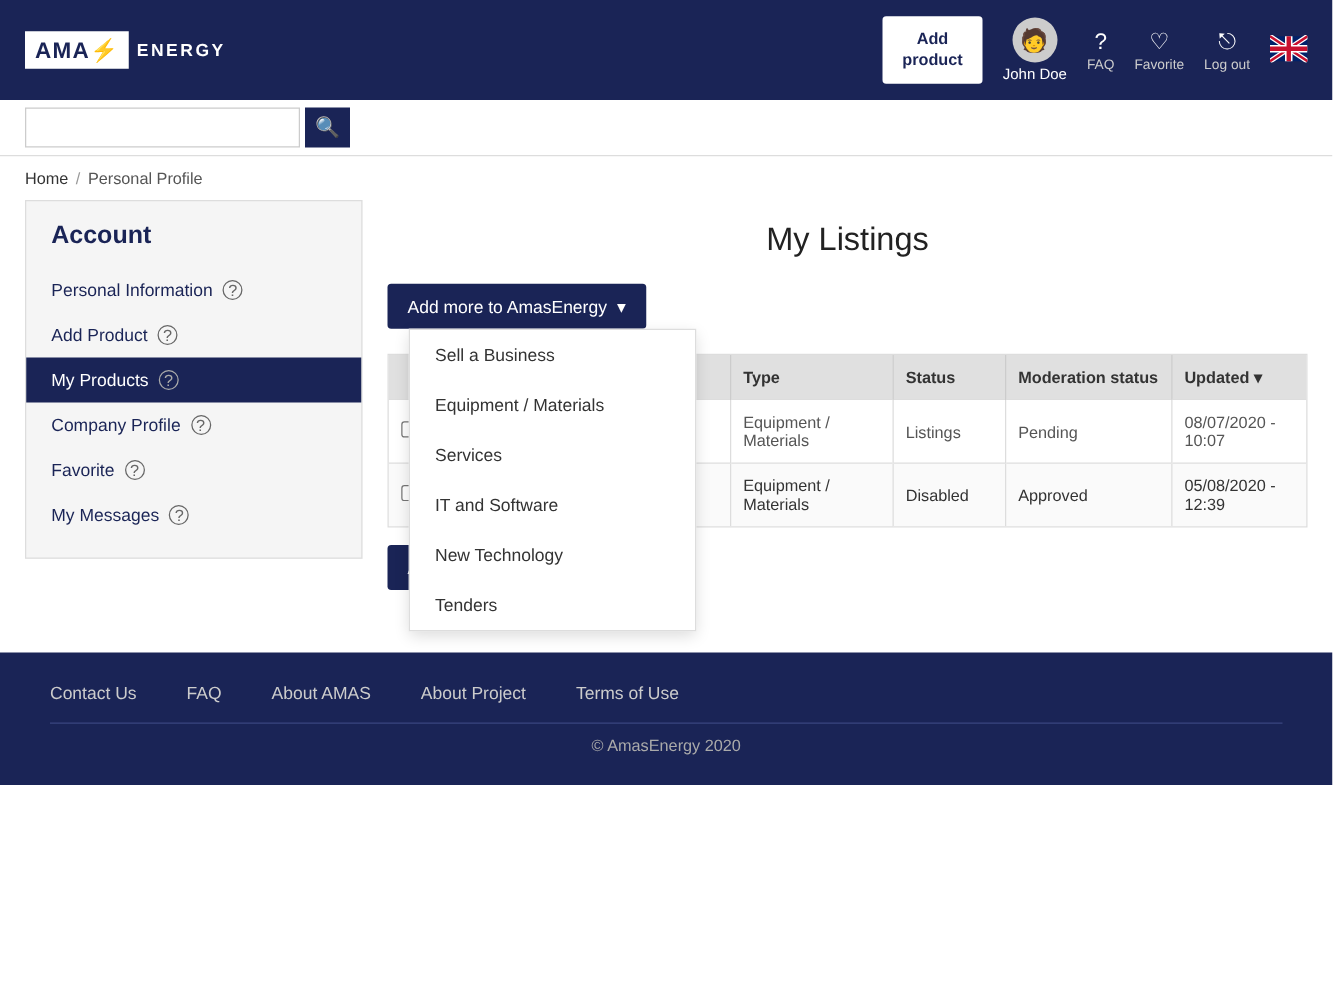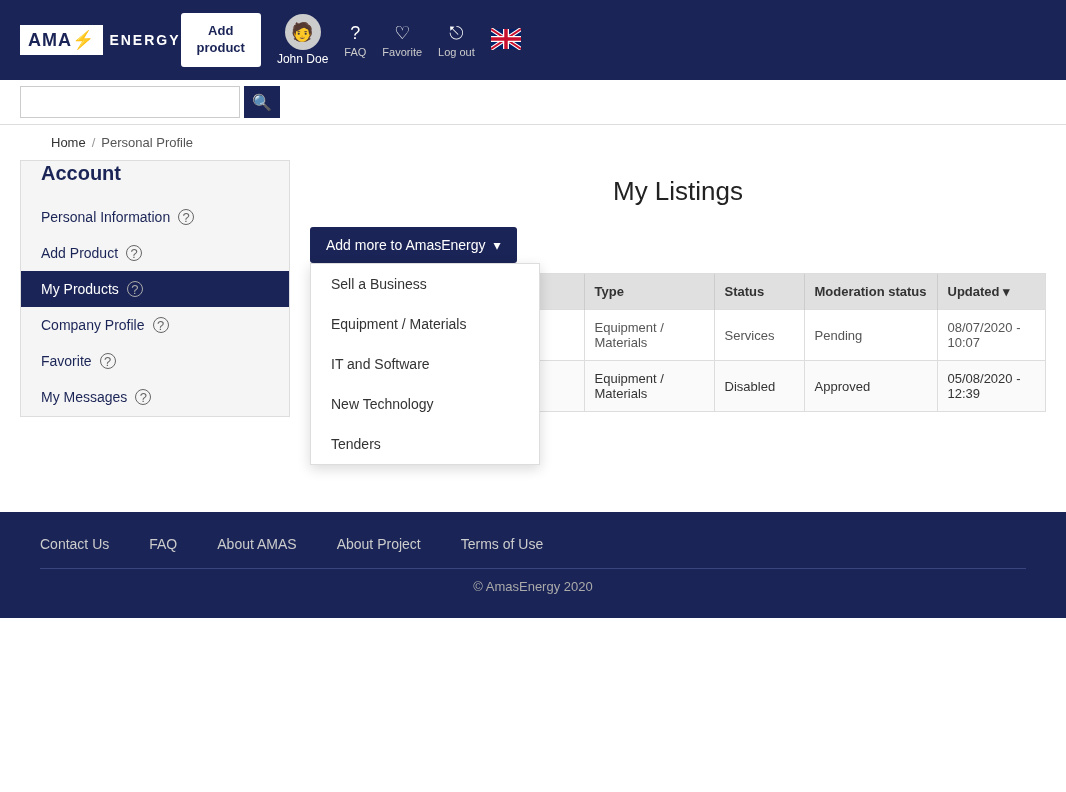--- a/index.html
+++ b/index.html
@@ -3,20 +3,21 @@
   <meta charset="utf-8">
   <style>
     * { margin: 0; padding: 0; box-sizing: border-box; }
     body { font-family: Arial, sans-serif; font-size: 14px; color: #333; background: #fff; }
 
     
     .header {
       background: #1a2456;
       display: flex;
       align-items: center;
+      justify-content: space-between;
       padding: 0 20px;
       height: 80px;
     }
     .logo {
       display: flex;
       align-items: center;
       color: #fff;
       font-size: 22px;
       font-weight: bold;
       letter-spacing: 1px;
@@ -136,38 +137,37 @@
     }
 
     
     .breadcrumb {
       padding: 10px 20px;
       font-size: 13px;
       color: #555;
       display: flex;
       align-items: center;
       gap: 6px;
-      margin-left: 31px;
     }
     .breadcrumb a { color: #333; text-decoration: none; }
     .breadcrumb .sep { color: #999; }
 
     
     .main-layout {
       display: flex;
       gap: 0;
       padding: 0 20px 20px 20px;
     }
 
     
     .sidebar {
       width: 270px;
       background: #f5f5f5;
       border: 1px solid #ddd;
-      padding: 1px 0;
+      padding: 16px 0;
       flex-shrink: 0;
       align-self: flex-start;
     }
     .sidebar-title {
       font-size: 20px;
       font-weight: bold;
       color: #1a2456;
       padding: 0 20px 14px 20px;
     }
     .sidebar-item {
@@ -228,36 +228,37 @@
       font-size: 14px;
       cursor: pointer;
       border-radius: 3px;
       display: flex;
       align-items: center;
       gap: 8px;
     }
     .dropdown-menu {
       position: absolute;
       top: 100%;
-      left: 0;
+      left: 17px;
       background: #fff;
       border: 1px solid #ddd;
       box-shadow: 0 4px 12px rgba(0,0,0,0.15);
       min-width: 230px;
       z-index: 100;
     }
     .dropdown-item {
       padding: 12px 20px;
       cursor: pointer;
       color: #333;
       font-size: 14px;
     }
 
     
     .table-wrapper {
+      margin-top: 10px;
       border: 1px solid #ddd;
       overflow: hidden;
     }
     table {
       width: 100%;
       border-collapse: collapse;
       font-size: 13px;
     }
     table thead tr {
       background: #e0e0e0;
@@ -429,20 +430,21 @@
 
     
     <div class="dropdown-container">
       <button class="add-more-btn">
         <span>Add more to AmasEnergy</span>
         <span>▾</span>
       </button>
       <div class="dropdown-menu">
         <div class="dropdown-item">Sell a Business</div>
         <div class="dropdown-item">Equipment / Materials</div>
+        <div class="dropdown-item">Services</div>
         <div class="dropdown-item">IT and Software</div>
         <div class="dropdown-item">New Technology</div>
         <div class="dropdown-item">Tenders</div>
       </div>
     </div>
 
     
     <div class="table-wrapper">
       <table>
         <thead>
@@ -458,21 +460,21 @@
           </tr>
         </thead>
         <tbody>
 
           <tr class="partial-row">
             <td class="checkbox-cell"><input type="checkbox" style=""></td>
             <td></td>
             <td></td>
             <td><span style="color:#1a7ab5;cursor:pointer;">…e<br>…r</span></td>
             <td>Equipment /<br>Materials</td>
-            <td>Services</td>
+            <td>Listings</td>
             <td>Pending</td>
             <td>08/07/2020 -<br>10:07</td>
           </tr>
 
           <tr>
             <td class="checkbox-cell"><input type="checkbox" style=""></td>
             <td>2544</td>
             <td><a class="edit-link">edit</a></td>
             <td><a class="product-link">Fire fighter uniform</a></td>
             <td>Equipment /<br>Materials</td>

